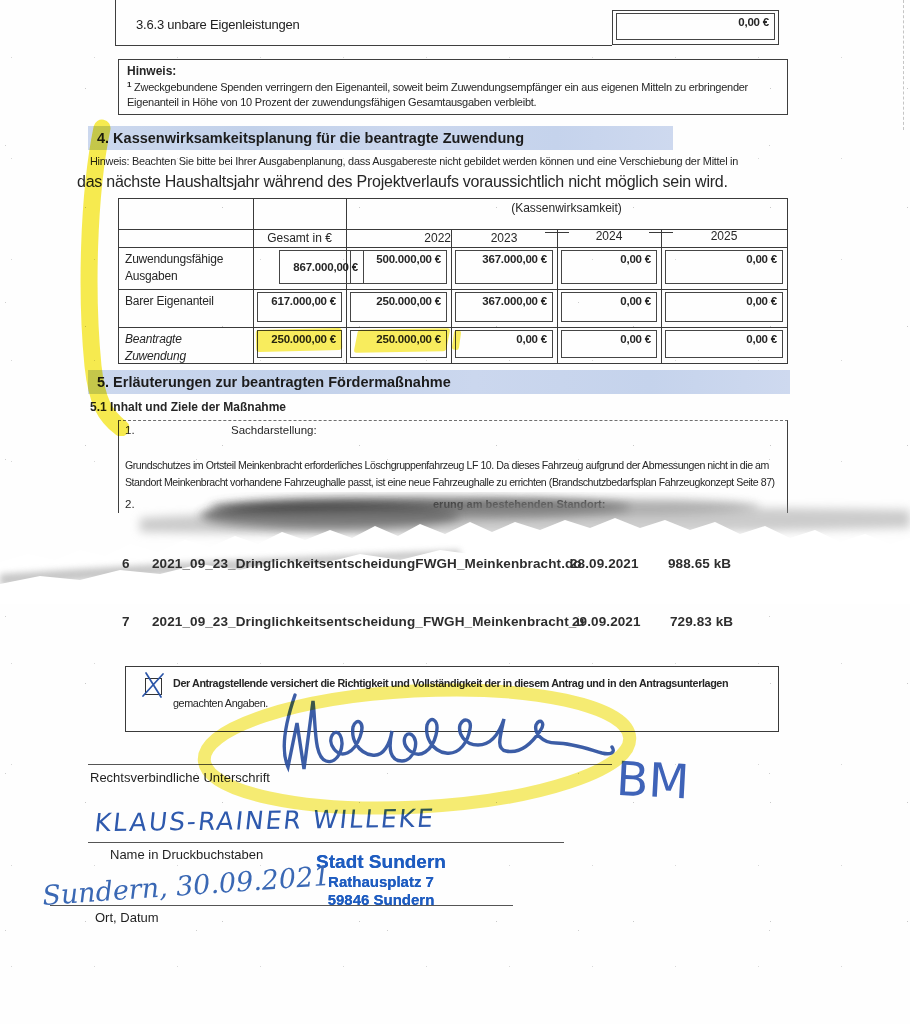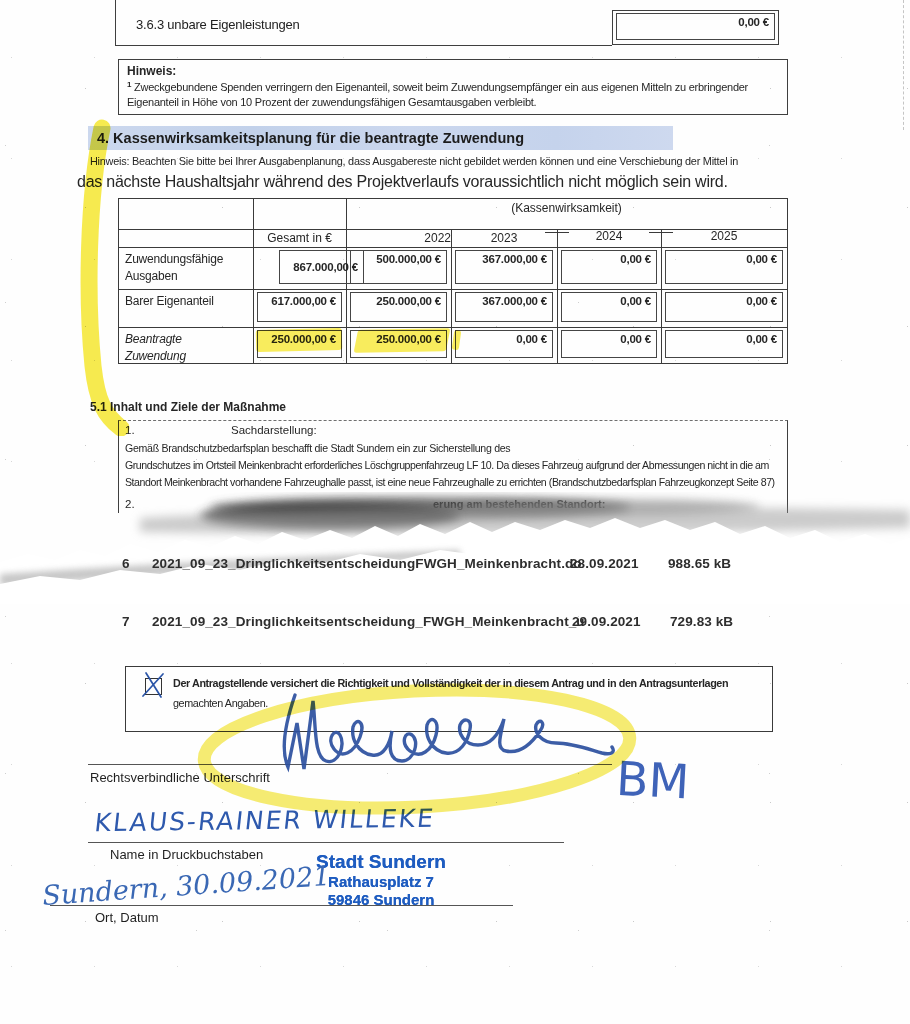--- a/index.html
+++ b/index.html
@@ -144,26 +144,28 @@
       </div>
     <div class="tcell" style="left:542px;top:128px;width:126px;height:36px;">
         <div class="cell-inner">0,00 €</div>
       </div>
   </div>
 
   <div class="abs hl-y" style="left:256px;top:329px;width:86px;height:22px;transform:rotate(-1.5deg);z-index:2;"></div>
   <div class="abs hl-y" style="left:356px;top:329px;width:92px;height:23px;transform:skewX(-12deg) rotate(-1deg);z-index:2;"></div>
   <div class="abs hl-y" style="left:453px;top:330px;width:7px;height:20px;transform:rotate(8deg);z-index:2;"></div>
 
+  <div class="abs bandblue" style="left:88px;top:370px;width:702px;height:24px;">
+    <div class="abs nw" style="left:9px;top:4px;font-size:14.5px;font-weight:bold;color:#1c1c1c;">5. Erläuterungen zur beantragten Fördermaßnahme</div>
+  </div>
   <div class="abs nw" style="left:90px;top:400px;font-size:12px;font-weight:bold;">5.1 Inhalt und Ziele der Maßnahme</div>
 
   <div class="abs" style="left:118px;top:420px;width:668px;height:92px;border-top:1.2px dashed #6f6f6f;border-left:1.3px solid #3f3f3f;border-right:1.3px solid #3f3f3f;">
     <div class="abs nw" style="left:6px;top:3px;font-size:11.5px;">1.</div>
     <div class="abs nw" style="left:112px;top:3px;font-size:11.5px;text-align:center;">Sachdarstellung:</div>
-    <div class="abs nw" style="left:6px;top:21px;font-size:10.6px;letter-spacing:-0.3px;">Gemäß Brandschutzbedarfsplan beschafft die Stadt Sundern ein zur Sicherstellung des</div>
     <div class="abs nw" style="left:6px;top:38px;font-size:10.6px;letter-spacing:-0.45px;">Grundschutzes im Ortsteil Meinkenbracht erforderliches Löschgruppenfahrzeug LF 10. Da dieses Fahrzeug aufgrund der Abmessungen nicht in die am</div>
     <div class="abs nw" style="left:6px;top:55px;font-size:10.6px;letter-spacing:-0.45px;">Standort Meinkenbracht vorhandene Fahrzeughalle passt, ist eine neue Fahrzeughalle zu errichten (Brandschutzbedarfsplan Fahrzeugkonzept Seite 87)</div>
     <div class="abs nw" style="left:6px;top:77px;font-size:11.5px;">2.</div>
     <div class="abs nw" style="left:314px;top:77px;font-size:11px;font-weight:bold;color:#333;">erung am bestehenden Standort:</div>
   </div>
 
   <svg class="abs" style="left:0;top:492px;width:910px;height:112px;z-index:5;" viewBox="0 0 910 112">
     <defs>
       <filter id="b3" x="-20%" y="-80%" width="140%" height="260%">
           <feGaussianBlur stdDeviation="3"></feGaussianBlur>
@@ -187,21 +189,21 @@
     <span class="abs nw" style="left:448px;top:0;">28.09.2021</span>
     <span class="abs nw" style="left:546px;top:0;">988.65 kB</span>
   </div>
   <div class="filerow" style="left:122px;top:614px;z-index:6;">
     <span class="abs nw" style="left:0;top:0;">7</span>
     <span class="abs nw" style="left:30px;top:0;">2021_09_23_Dringlichkeitsentscheidung_FWGH_Meinkenbracht_u</span>
     <span class="abs nw" style="left:450px;top:0;">29.09.2021</span>
     <span class="abs nw" style="left:548px;top:0;">729.83 kB</span>
   </div>
 
-  <div class="abs" style="left:125px;top:666px;width:646px;height:64px;border:1.5px solid #3a3a3a;z-index:6;">
+  <div class="abs" style="left:125px;top:666px;width:646px;height:64px;border:1.5px solid #3a3a3a;z-index:6;padding-left:6px;">
     <div class="abs" style="left:19px;top:11px;width:15px;height:15px;border:1.2px solid #333;"></div>
     <svg class="abs" style="left:14px;top:3px;width:28px;height:30px;" viewBox="0 0 28 30">
       <path d="M3,26 L23,4 M6,3 L21,27" stroke="#2b55a8" stroke-width="1.7" fill="none" stroke-linecap="round"></path>
     </svg>
     <div class="abs nw" style="left:47px;top:10px;font-size:10.8px;font-weight:bold;letter-spacing:-0.4px;">Der Antragstellende versichert die Richtigkeit und Vollständigkeit der in diesem Antrag und in den Antragsunterlagen</div>
     <div class="abs nw" style="left:47px;top:30px;font-size:10.8px;font-weight:normal;letter-spacing:-0.4px;">gemachten Angaben.</div>
   </div>
 
   <div class="ln" style="left:88px;top:764px;width:524px;height:1.2px;background:#555;z-index:6;"></div>
   <div class="abs nw" style="left:90px;top:770px;font-size:13px;color:#1f1f1f;z-index:6;">Rechtsverbindliche Unterschrift</div>

